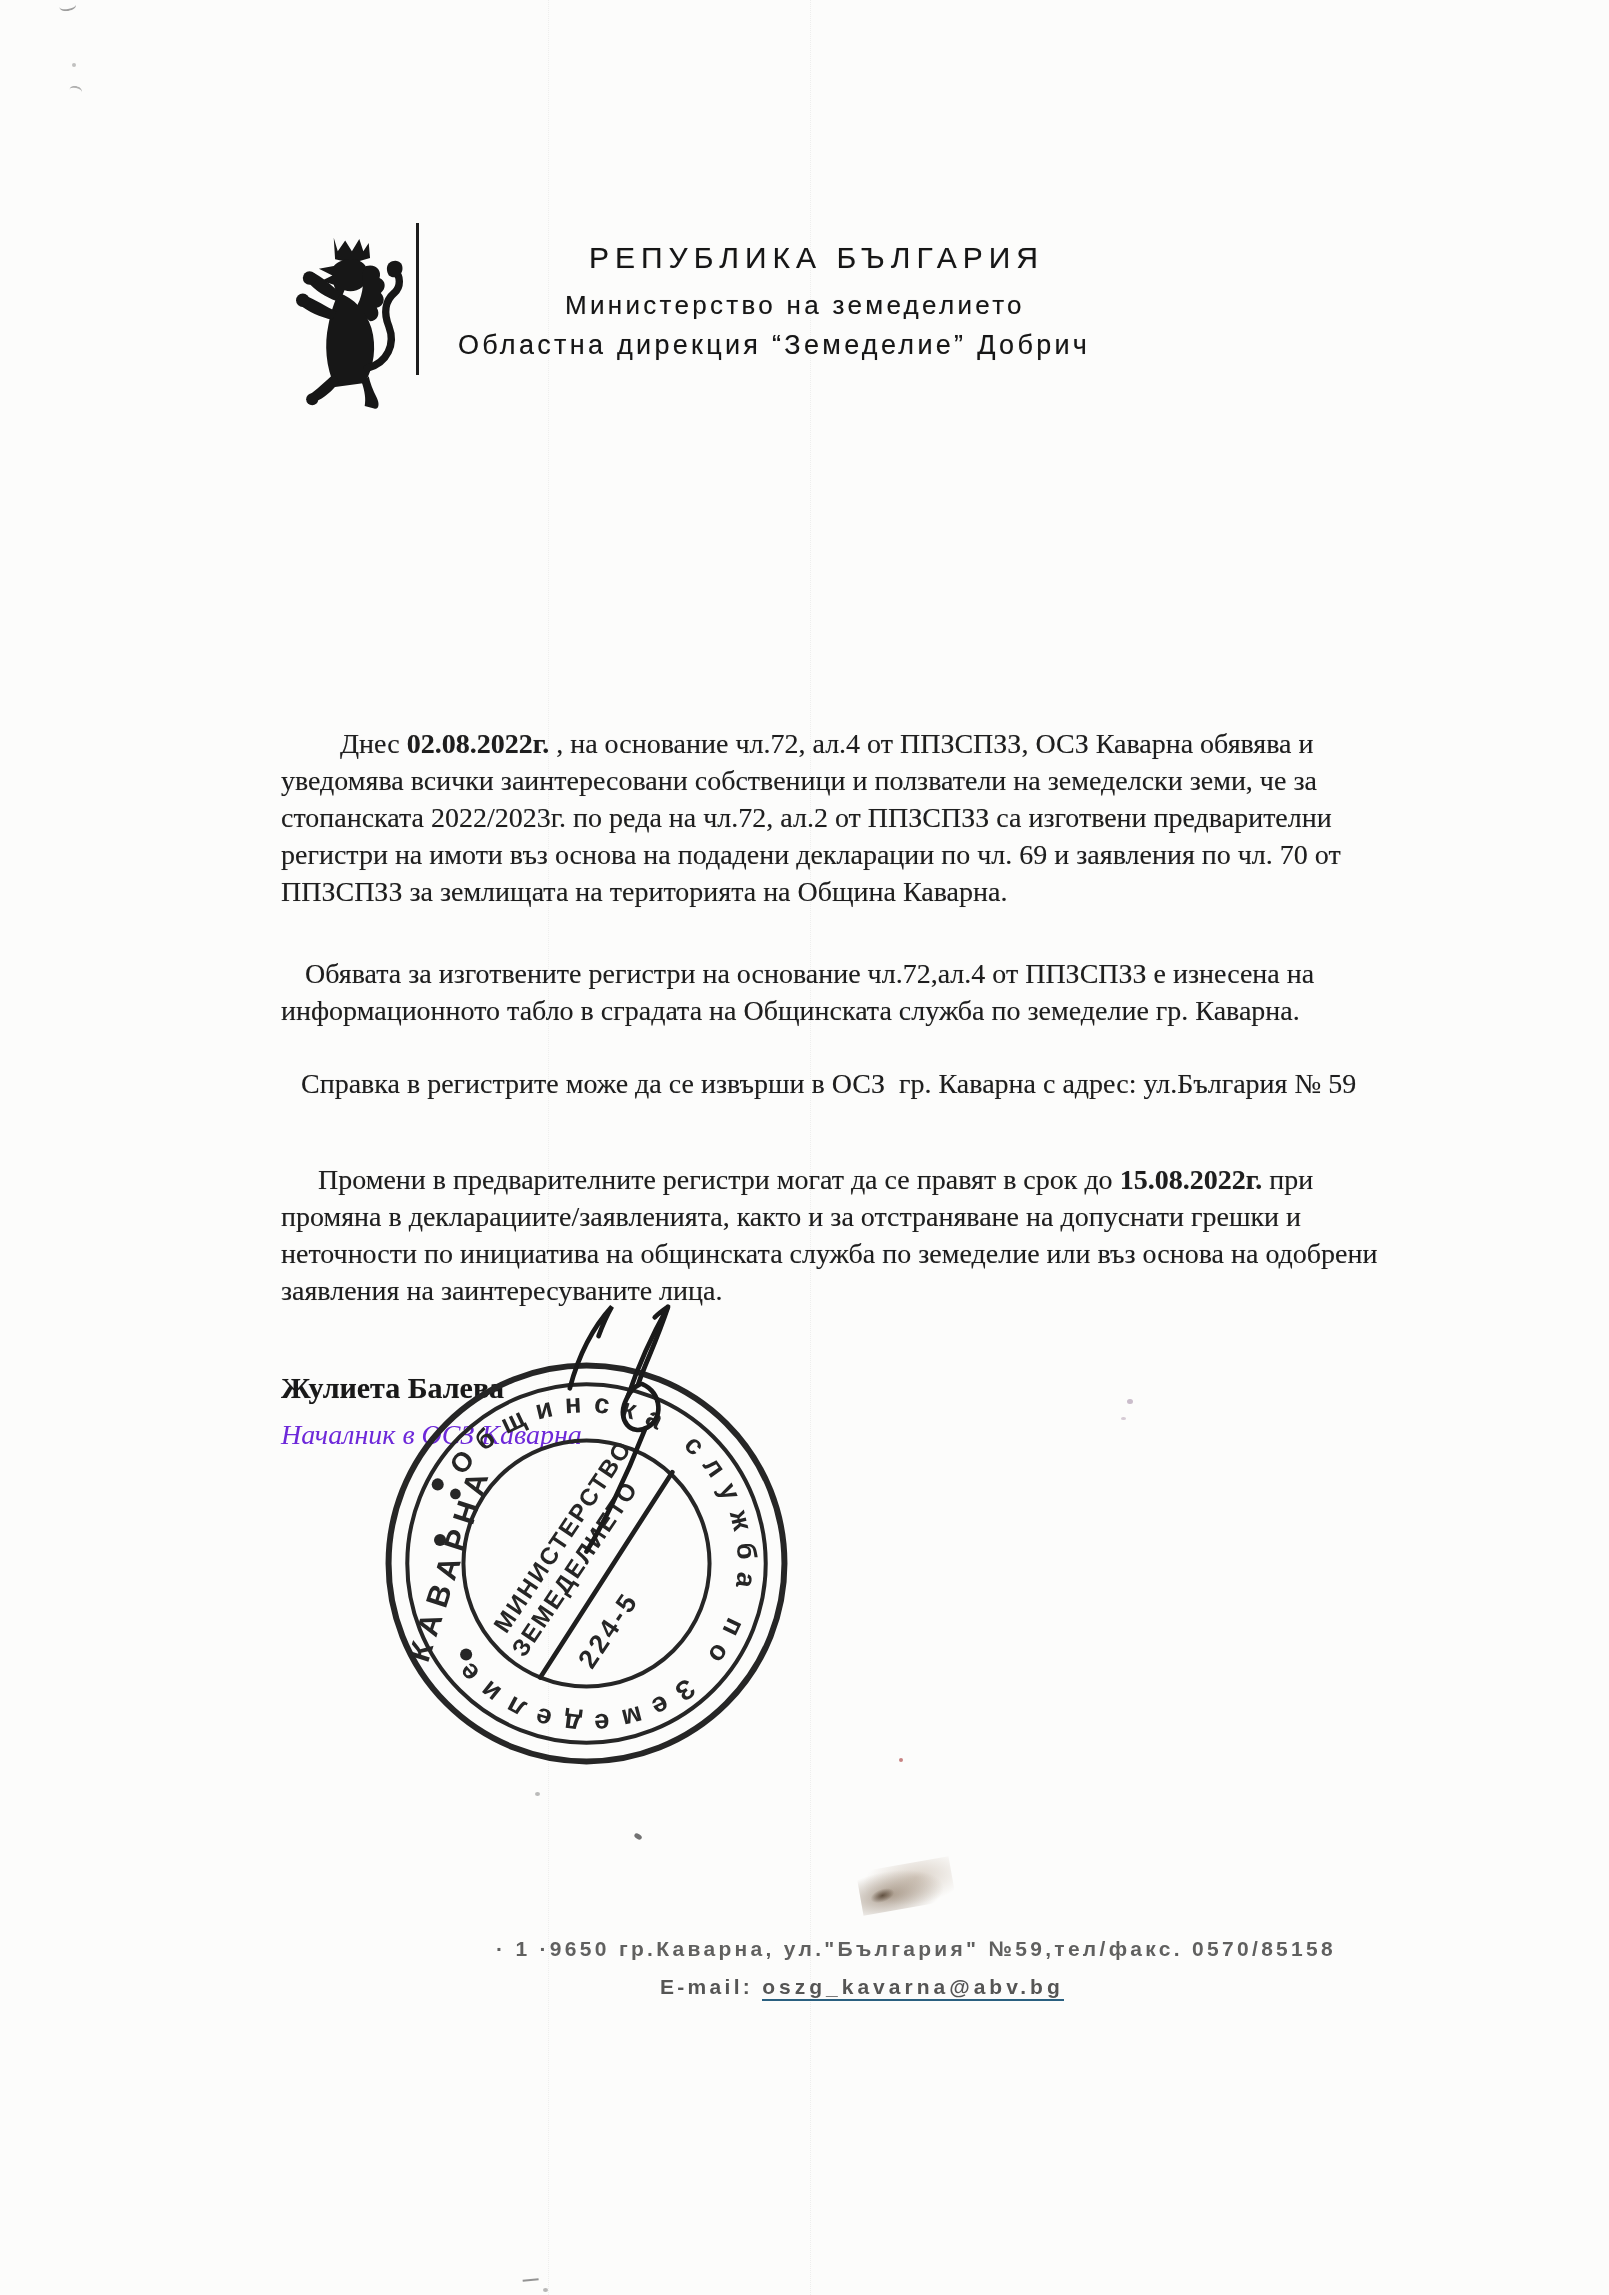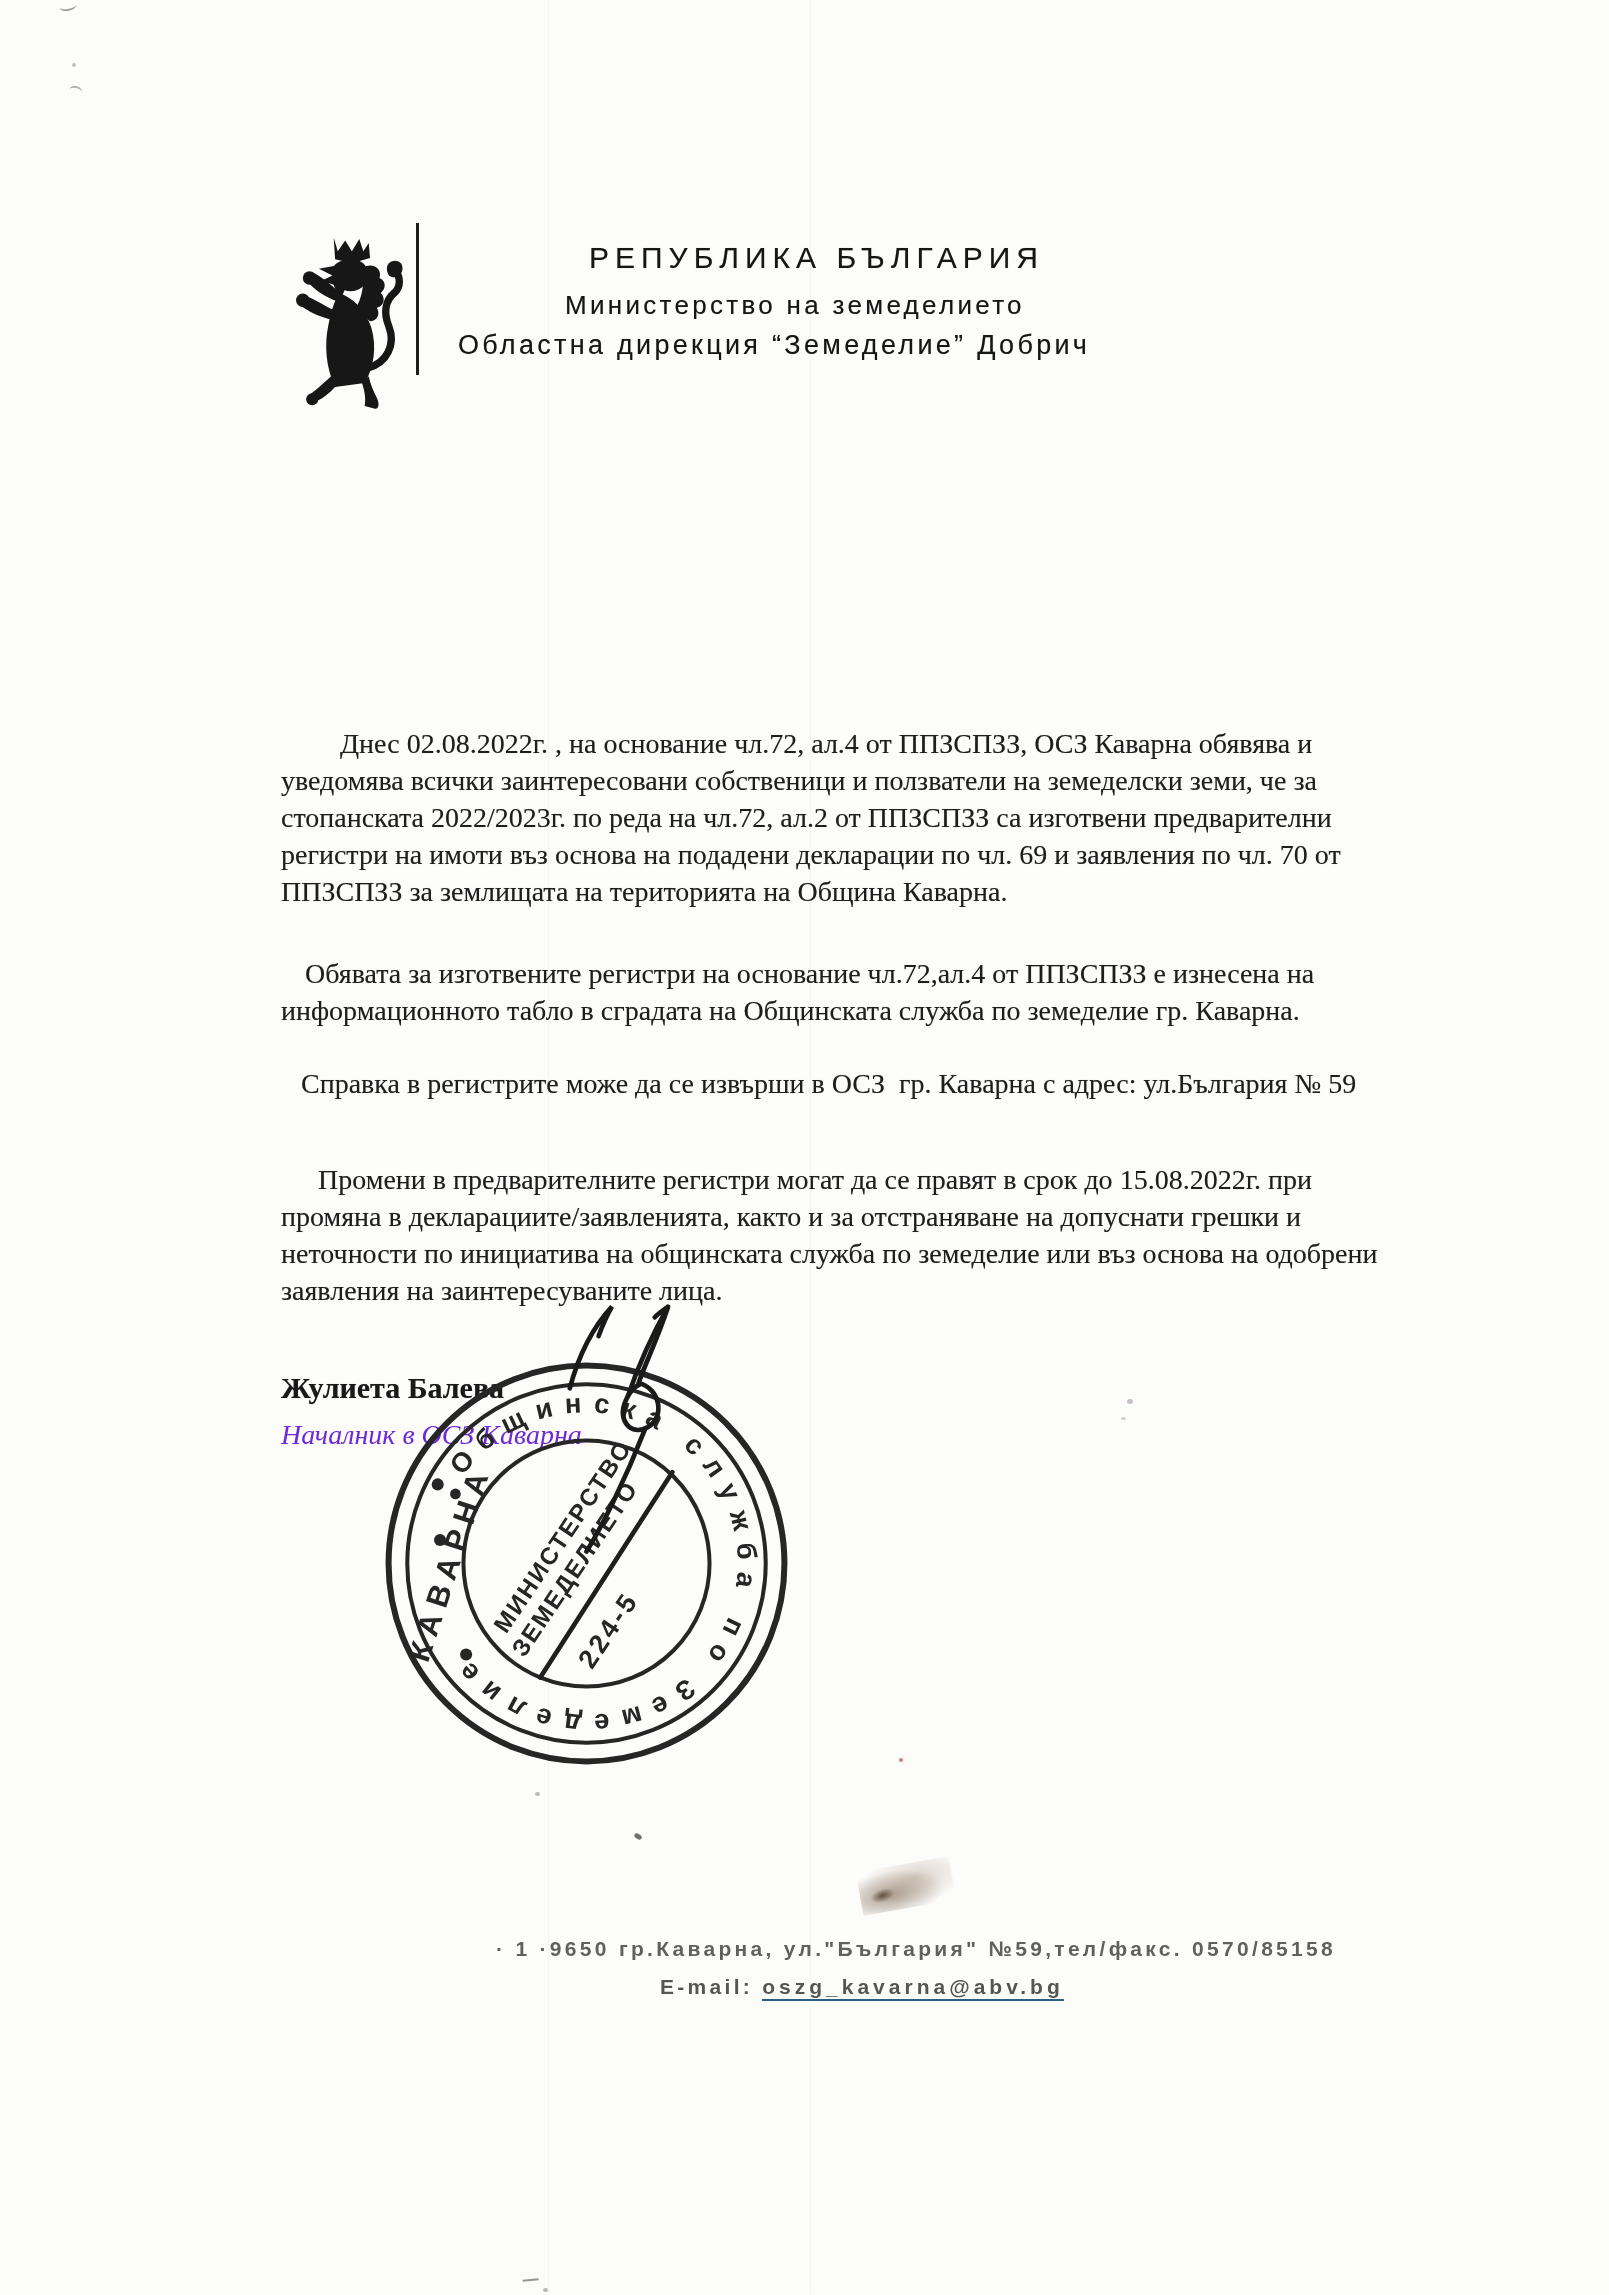--- a/index.html
+++ b/index.html
@@ -17,21 +17,21 @@
   #h-service{left:531px;top:370px;font-size:26px;letter-spacing:2.7px;}
   #emblem{left:277px;top:231px;}
   #emblem-divider{left:416px;top:223px;width:2.7px;height:152px;background:#1d1d1d;}
   
   #title{left:670px;top:527px;font-size:47px;font-weight:bold;letter-spacing:23px;
          white-space:pre;color:#181818;text-shadow:0 0 0.7px rgba(0,0,0,.45);}
   
   #body{left:281px;top:725px;width:1243px;font-size:28px;line-height:37px;
         text-shadow:0 0 0.7px rgba(0,0,0,.35);}
   .pline{white-space:pre;}
-  .b{font-weight:normal;margin-top:38px;}
+  .b{font-weight:bold;margin-top:38px;}
   
   #sig-name{left:281px;top:1371px;font-size:30px;font-weight:bold;color:#191919;
             text-shadow:0 0 0.7px rgba(0,0,0,.4);}
   #sig-role{left:281px;top:1419px;font-size:28px;font-style:italic;color:#6d28d9;}
   
   #stamp{left:319px;top:1296px;}
   
   .fline{position:absolute;font-family:"Liberation Sans",sans-serif;font-weight:bold;
          color:#3e3e3e;white-space:pre;}
   #f1{left:496px;top:1937px;font-size:21px;letter-spacing:3.3px;opacity:.82;}

